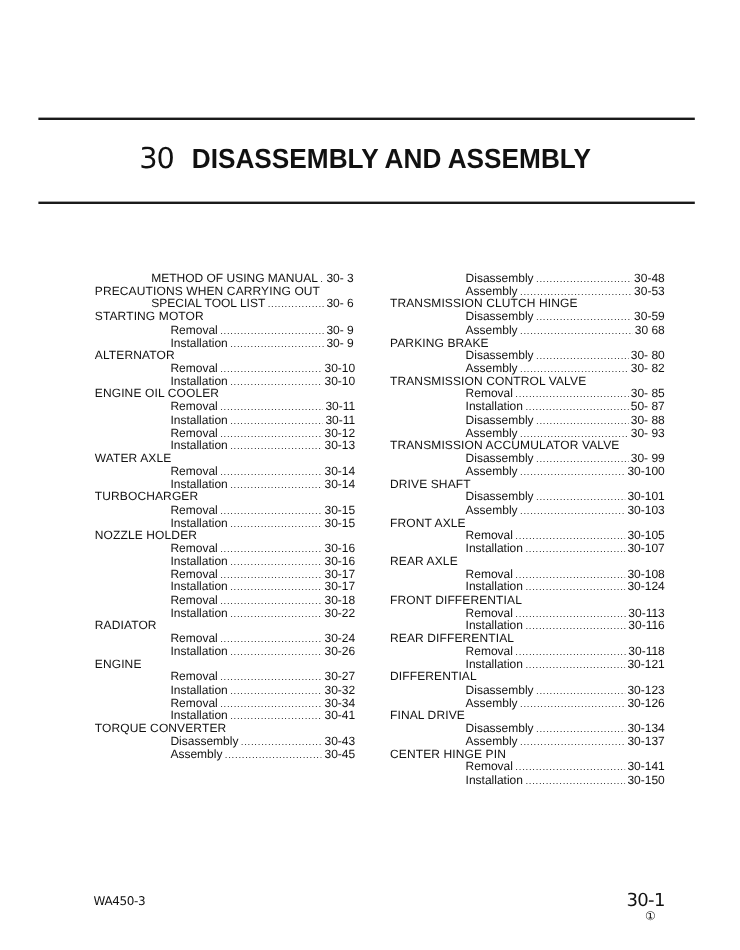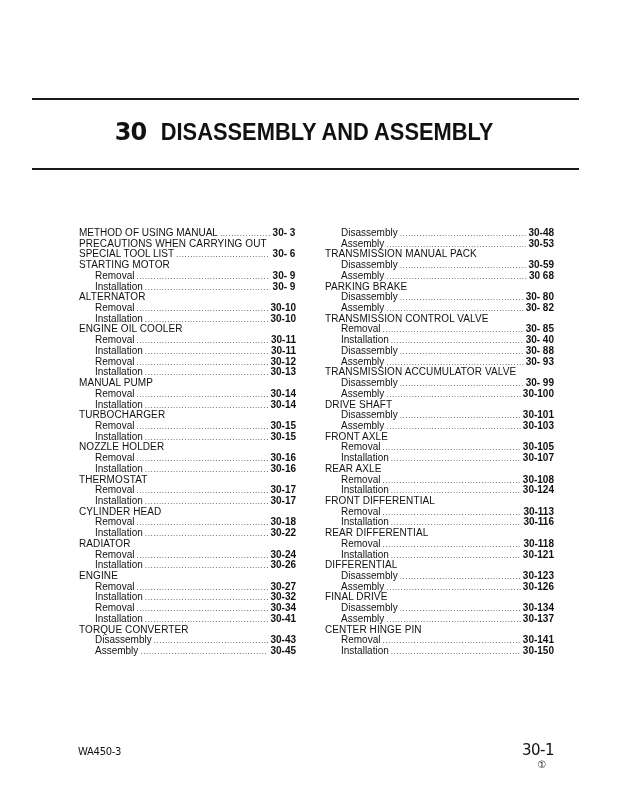--- a/index.html
+++ b/index.html
@@ -11,46 +11,46 @@
       position: absolute; left: 32px; width: 547px; height: 2px; background: #1a1a1a;
     }
     .rule.top { top: 98px; }
     .rule.bottom { top: 168px; }
     .title {
       position: absolute; left: 0; width: 617px; top: 118px;
       text-align: center; font-size: 23px; font-weight: bold; letter-spacing: 0px;
       white-space: nowrap;
     }
     .title .num {
-      font-family: "DejaVu Sans", sans-serif; font-weight: bold; font-size: 24px;
+      font-family: "DejaVu Sans", sans-serif; font-weight: normal; font-size: 24px;
       margin-right: 6px; letter-spacing: -1px;
     }
     .title .txt {
       font-family: "Liberation Sans", sans-serif; font-weight: bold;
       transform: scaleX(0.95); display: inline-block;
     }
     .toc-col {
       position: absolute; top: 228px;
       font-size: 10px; line-height: 10.73px;
     }
     .toc-col.left { left: 79px; width: 217px; }
     .toc-col.right { left: 325px; width: 229px; }
     .row { height: 10.73px; white-space: nowrap; position: relative; }
     .row.heading { letter-spacing: 0.1px; }
     .entry { display: flex; align-items: baseline; }
     .entry.indent { padding-left: 16px; }
-    .entry .label { flex: 0 0 auto; }
+    .entry .label { flex: 0 0 auto; margin-left: 47px; }
     .entry .dots {
       flex: 1 1 auto; overflow: hidden; white-space: nowrap;
       margin: 0 2px; font-size: 8px; letter-spacing: 0.6px; color: #222;
     }
     .entry .dots::before {
       content: "....................................................................................................................................................";
     }
-    .entry .page { flex: 0 0 auto; text-align: center; min-width: 24px; font-weight: bold; }
+    .entry .page { flex: 0 0 auto; text-align: left; min-width: 24px; }
     .footer-model {
       position: absolute; left: 78px; top: 746px; font-size: 10px;
       font-family: "DejaVu Sans", sans-serif; letter-spacing: -0.3px;
     }
     .footer-page {
       position: absolute; left: 522px; top: 741px; font-size: 15px;
       font-family: "DejaVu Sans", sans-serif; letter-spacing: -0.5px;
       width: 40px; text-align: left;
     }
     .footer-rev {
@@ -117,21 +117,21 @@
     <div class="row entry indent">
       <span class="label">Removal</span>
       <span class="dots"></span>
       <span class="page">30-12</span>
     </div>
     <div class="row entry indent">
       <span class="label">Installation</span>
       <span class="dots"></span>
       <span class="page">30-13</span>
     </div>
-    <div class="row heading">MANUAL PUMP</div>
+    <div class="row heading">WATER AXLE</div>
     <div class="row entry indent">
       <span class="label">Removal</span>
       <span class="dots"></span>
       <span class="page">30-14</span>
     </div>
     <div class="row entry indent">
       <span class="label">Installation</span>
       <span class="dots"></span>
       <span class="page">30-14</span>
     </div>
@@ -150,32 +150,30 @@
     <div class="row entry indent">
       <span class="label">Removal</span>
       <span class="dots"></span>
       <span class="page">30-16</span>
     </div>
     <div class="row entry indent">
       <span class="label">Installation</span>
       <span class="dots"></span>
       <span class="page">30-16</span>
     </div>
-    <div class="row heading">THERMOSTAT</div>
     <div class="row entry indent">
       <span class="label">Removal</span>
       <span class="dots"></span>
       <span class="page">30-17</span>
     </div>
     <div class="row entry indent">
       <span class="label">Installation</span>
       <span class="dots"></span>
       <span class="page">30-17</span>
     </div>
-    <div class="row heading">CYLINDER HEAD</div>
     <div class="row entry indent">
       <span class="label">Removal</span>
       <span class="dots"></span>
       <span class="page">30-18</span>
     </div>
     <div class="row entry indent">
       <span class="label">Installation</span>
       <span class="dots"></span>
       <span class="page">30-22</span>
     </div>
@@ -227,21 +225,21 @@
     <div class="row entry indent">
       <span class="label">Disassembly</span>
       <span class="dots"></span>
       <span class="page">30-48</span>
     </div>
     <div class="row entry indent">
       <span class="label">Assembly</span>
       <span class="dots"></span>
       <span class="page">30-53</span>
     </div>
-    <div class="row heading">TRANSMISSION MANUAL PACK</div>
+    <div class="row heading">TRANSMISSION CLUTCH HINGE</div>
     <div class="row entry indent">
       <span class="label">Disassembly</span>
       <span class="dots"></span>
       <span class="page">30-59</span>
     </div>
     <div class="row entry indent">
       <span class="label">Assembly</span>
       <span class="dots"></span>
       <span class="page">30 68</span>
     </div>
@@ -258,21 +256,21 @@
     </div>
     <div class="row heading">TRANSMISSION CONTROL VALVE</div>
     <div class="row entry indent">
       <span class="label">Removal</span>
       <span class="dots"></span>
       <span class="page">30- 85</span>
     </div>
     <div class="row entry indent">
       <span class="label">Installation</span>
       <span class="dots"></span>
-      <span class="page">30- 40</span>
+      <span class="page">50- 87</span>
     </div>
     <div class="row entry indent">
       <span class="label">Disassembly</span>
       <span class="dots"></span>
       <span class="page">30- 88</span>
     </div>
     <div class="row entry indent">
       <span class="label">Assembly</span>
       <span class="dots"></span>
       <span class="page">30- 93</span>

